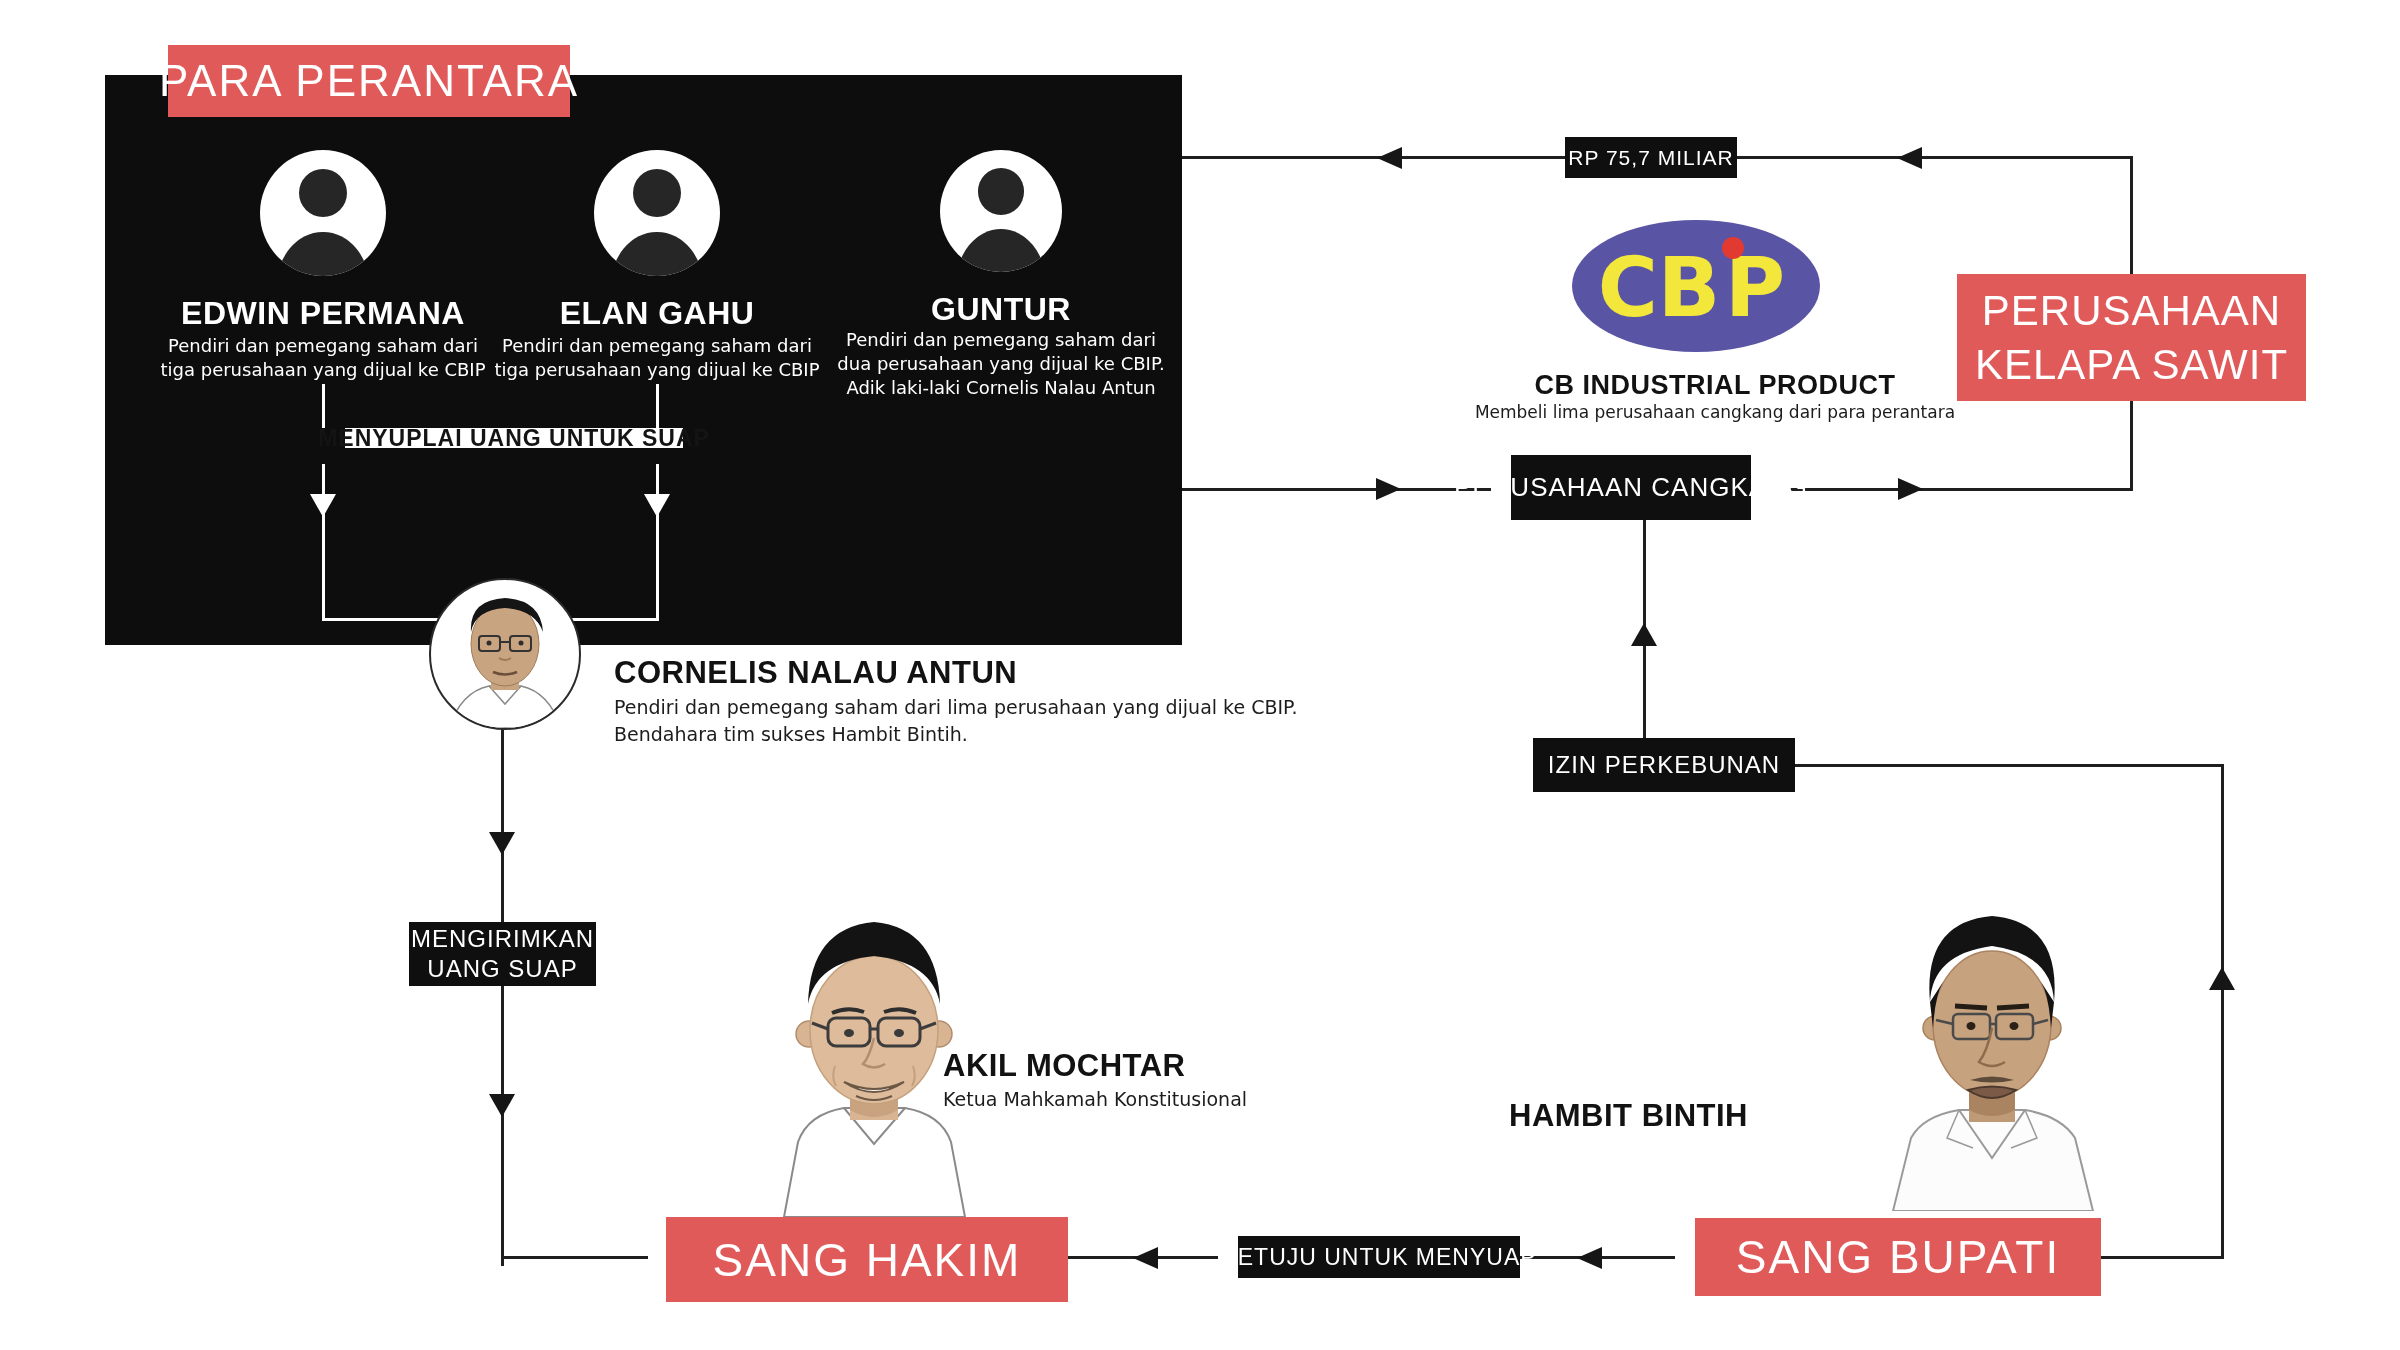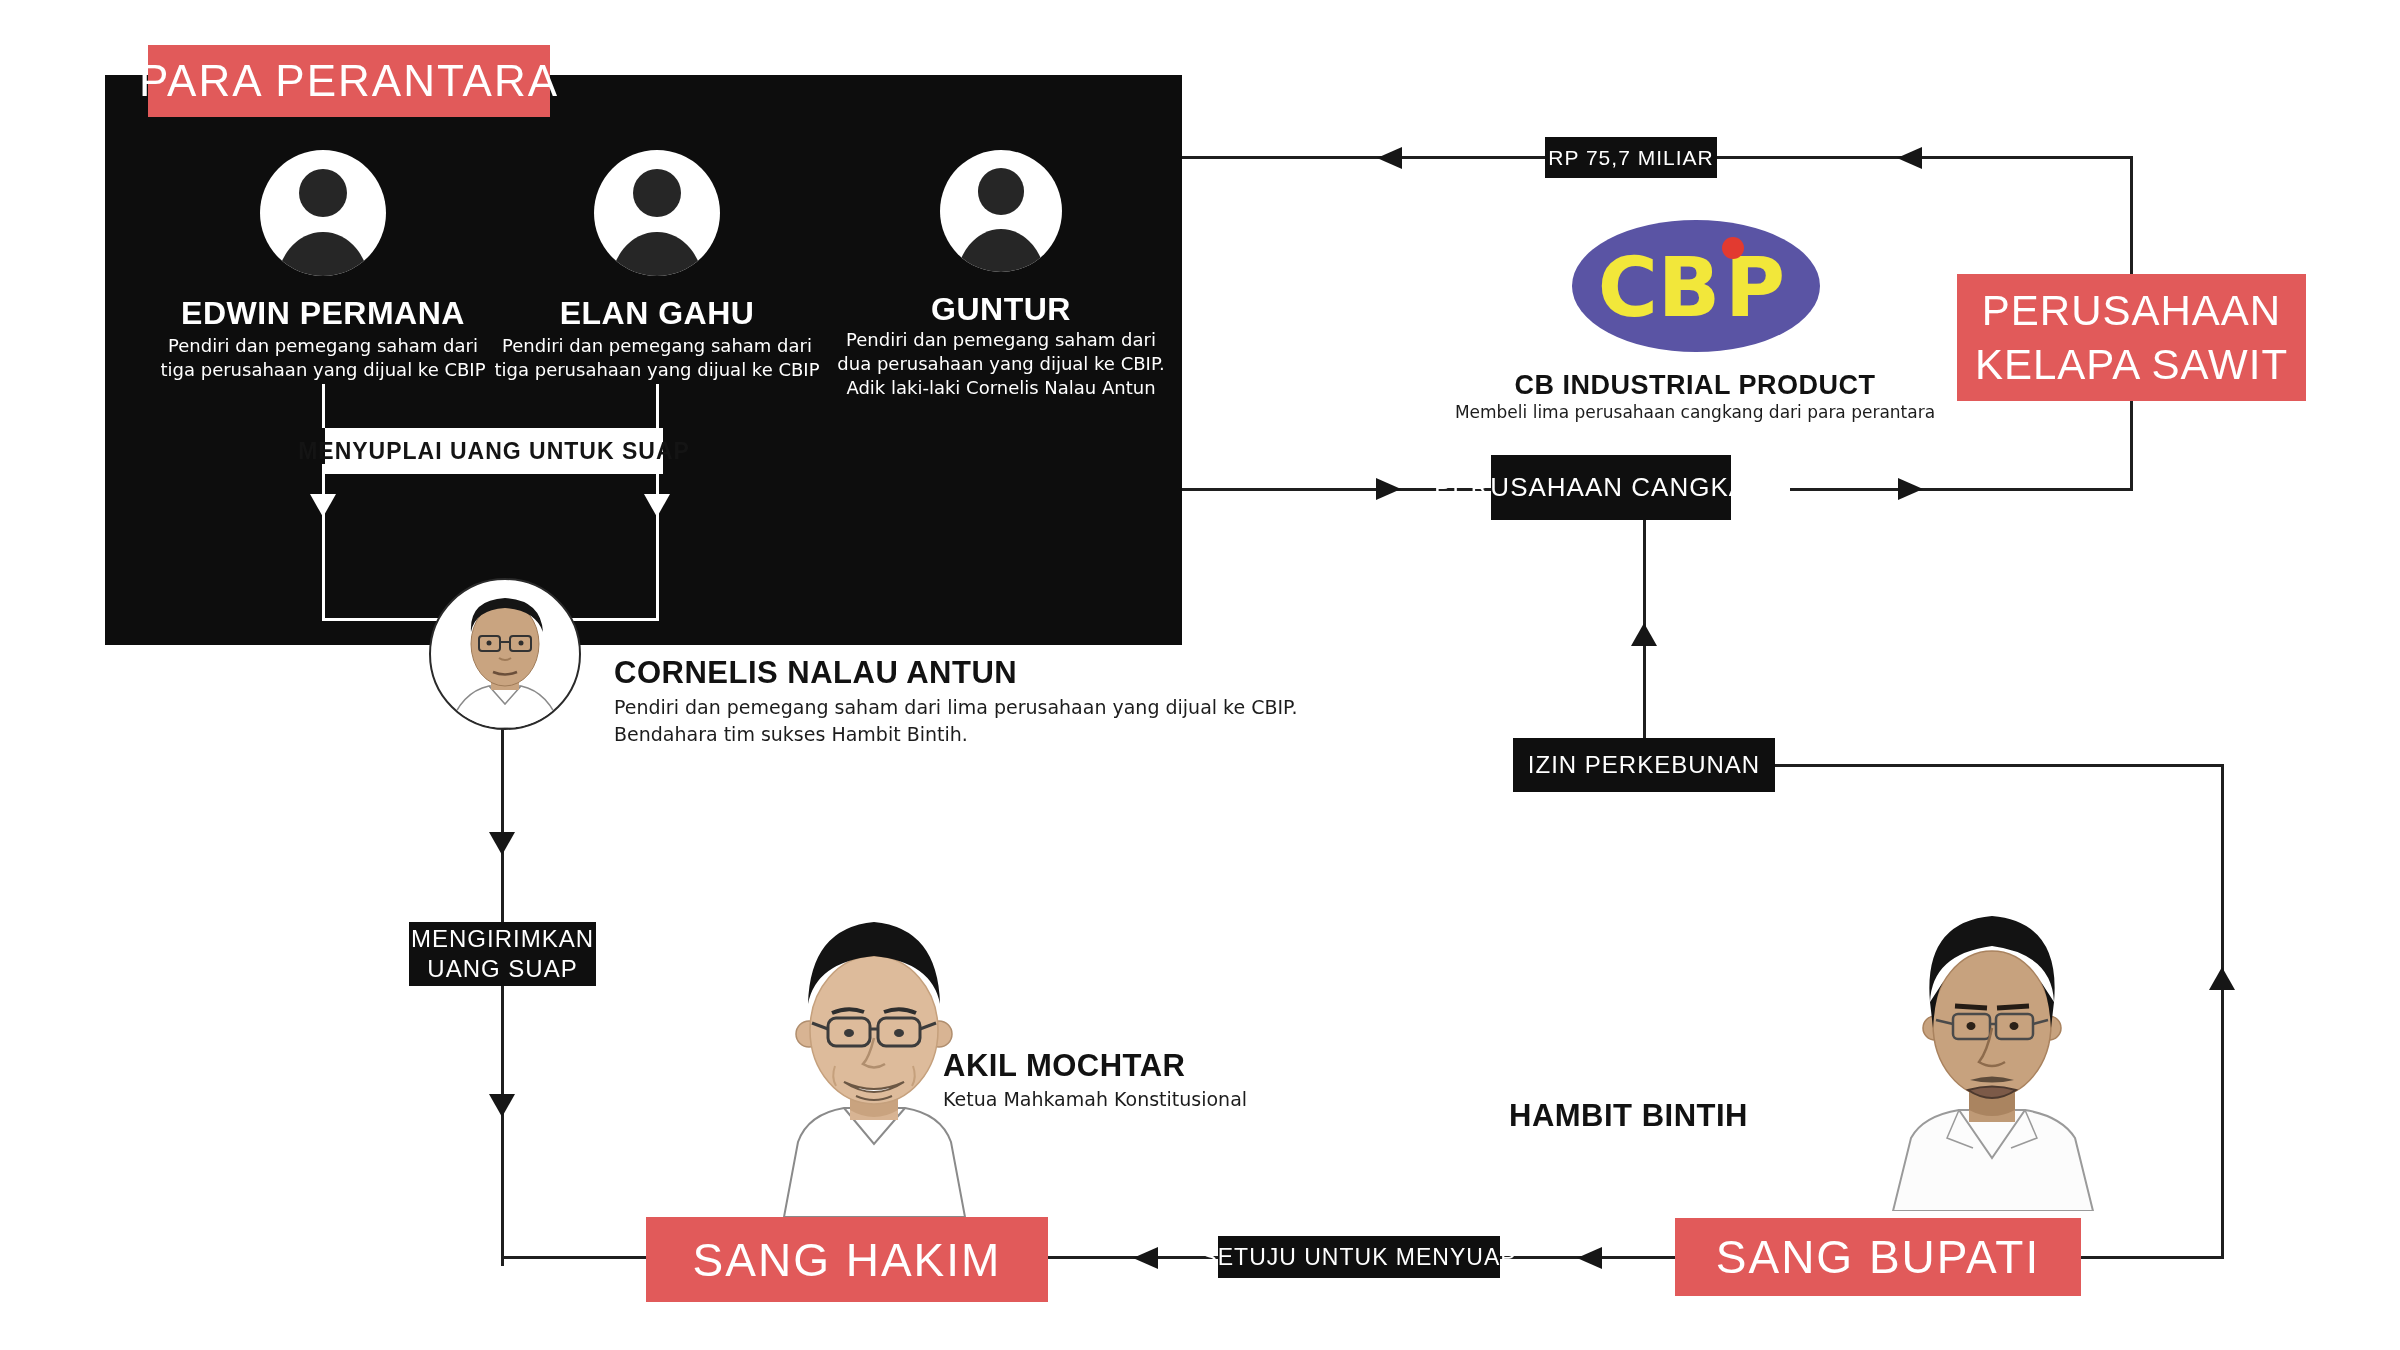--- a/index.html
+++ b/index.html
@@ -3,21 +3,21 @@
 <meta charset="utf-8">
 <style>
   html,body{margin:0;padding:0;background:#ffffff;}
   #canvas{
     position:relative;width:2400px;height:1350px;background:#ffffff;
     font-family:"Liberation Sans",sans-serif;overflow:hidden;color:#111;
   }
   .abs{position:absolute;}
   
   .panel-black{background:#0d0d0d;}
-  .lbl{display:flex;align-items:center;justify-content:center;text-align:center;white-space:nowrap;}
+  .lbl{display:flex;align-items:center;justify-content:center;text-align:center;white-space:nowrap;margin-left:20px;}
   .lbl-col{display:flex;flex-direction:column;align-items:center;justify-content:center;text-align:center;}
   .red-lbl{background:#e15a5a;color:#ffffff;letter-spacing:2px;z-index:5;}
   .blk-lbl{background:#0f0f0f;color:#ffffff;letter-spacing:1px;z-index:5;}
   .wht-lbl{background:#ffffff;color:#141414;letter-spacing:1px;z-index:5;}
   
   .hline{height:3px;background:#1f1f1f;z-index:2;}
   .vline{width:3px;background:#1f1f1f;z-index:2;}
   .hline.white,.vline.white{background:#ffffff;}
   
   .arr{width:0;height:0;z-index:3;}
@@ -77,21 +77,21 @@
   <div class="abs member-name" style="left:841px;top:291px;width:320px;">GUNTUR</div>
   <div class="abs member-desc" style="left:821px;top:328px;width:360px;">
     <div>Pendiri dan pemegang saham dari</div>
     <div>dua perusahaan yang dijual ke CBIP.</div>
     <div>Adik laki-laki Cornelis Nalau Antun</div>
   </div>
 
   <div class="abs vline white" style="left:322px;top:384px;height:44px;"></div>
   <div class="abs vline white" style="left:656px;top:384px;height:44px;"></div>
 
-  <div class="abs wht-lbl lbl" style="left:325px;top:428px;width:338px;height:46px;font-size:23px;font-weight:700;">
+  <div class="abs wht-lbl lbl" style="left:325px;top:428px;width:338px;height:20px;font-size:23px;font-weight:700;">
     <span>MENYUPLAI UANG UNTUK SUAP</span>
   </div>
 
   <div class="abs vline white" style="left:322px;top:464px;height:156px;"></div>
   <div class="abs vline white" style="left:656px;top:464px;height:156px;"></div>
   <div class="abs arr arr-down white" style="left:310px;top:494px;"></div>
   <div class="abs arr arr-down white" style="left:644px;top:494px;"></div>
   <div class="abs hline white" style="left:322px;top:618px;width:337px;"></div>
 
   <div class="abs circ" style="left:429px;top:578px;width:148px;height:148px;border:2px solid #2a2a2a;overflow:hidden;">

